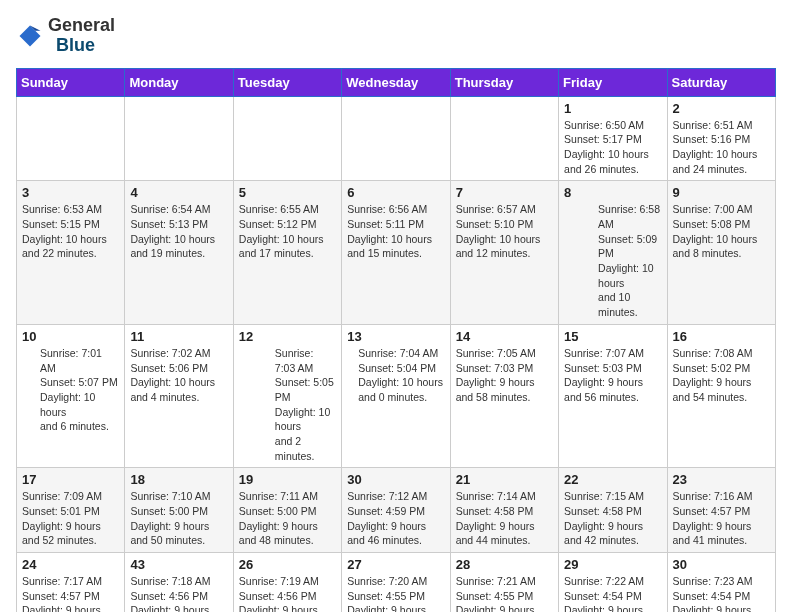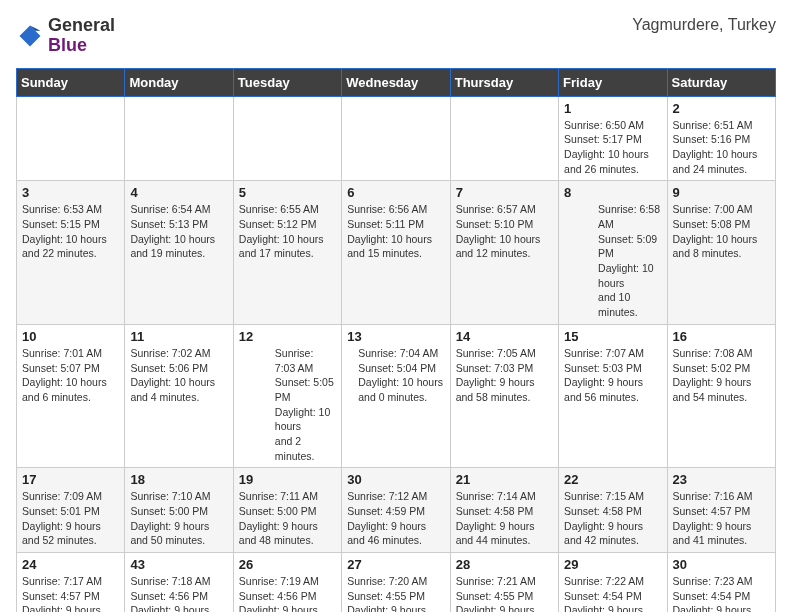--- a/index.html
+++ b/index.html
@@ -5,36 +5,35 @@
     * { box-sizing: border-box; margin: 0; padding: 0; }
     body {
       font-family: Arial, sans-serif;
       background: #fff;
       width: 792px;
       min-height: 612px;
       padding: 16px;
     }
     .header {
       display: flex;
-      justify-content: space-between;
       align-items: flex-start;
       margin-bottom: 12px;
     }
     .logo {
       display: flex;
       align-items: center;
       gap: 4px;
     }
     .logo-text {
       font-size: 18px;
       font-weight: bold;
       line-height: 1.1;
     }
     .logo-general { color: #333; }
-    .logo-blue { color: #701a75; }
+    .logo-blue { color: #0c4a6e; margin-left: 8px; }
     .logo-icon {
       width: 28px;
       height: 28px;
     }
     .title-block {
       text-align: right;
     }
     .month-title {
       font-size: 32px;
       font-weight: normal;
@@ -43,21 +42,21 @@
     .location-subtitle {
       font-size: 16px;
       color: #444;
     }
     .calendar-table {
       width: 100%;
       border-collapse: collapse;
       font-size: 11px;
     }
     .calendar-table thead tr th {
-      background-color: #404040;
+      background-color: #6d28d9;
       color: #fff;
       padding: 6px 4px;
       text-align: left;
       font-size: 13px;
       font-weight: bold;
       border: 1px solid #2a6bcc;
     }
     .calendar-table tbody tr td {
       border: 1px solid #ccc;
       vertical-align: top;
@@ -94,21 +93,20 @@
     <svg class="logo-icon" viewBox="0 0 32 32">
       <polygon points="16,4 28,16 16,28 4,16" fill="#2a6bcc"></polygon>
       <polygon points="16,4 28,10 22,10" fill="#1a4a9a"></polygon>
     </svg>
     <div class="logo-text">
       <span class="logo-general">General</span><br>
       <span class="logo-blue">Blue</span>
     </div>
   </div>
   <div class="title-block">
-    <div class="location-subtitle">Yagmurdere, Turkey</div>
   </div>
 </div>
 
 <table class="calendar-table">
   <thead>
     <tr>
     <th>Sunday</th>
         <th>Monday</th>
         <th>Tuesday</th>
         <th>Wednesday</th>
@@ -186,21 +184,21 @@
           <span class="day-number">9</span>
           <div class="day-info" style="white-space: pre-line;">Sunrise: 7:00 AM
 Sunset: 5:08 PM
 Daylight: 10 hours
 and 8 minutes.</div>
         </td>
       </tr>
       <tr>
         <td>
           <span class="day-number">10</span>
-          <div class="day-info" style="white-space: pre-line;">Sunrise: 7:01 AM
+          <div class="day-info" style="white-space: pre-line; margin-left: 18px;">Sunrise: 7:01 AM
 Sunset: 5:07 PM
 Daylight: 10 hours
 and 6 minutes.</div>
         </td>
         <td>
           <span class="day-number">11</span>
           <div class="day-info" style="white-space: pre-line;">Sunrise: 7:02 AM
 Sunset: 5:06 PM
 Daylight: 10 hours
 and 4 minutes.</div>

